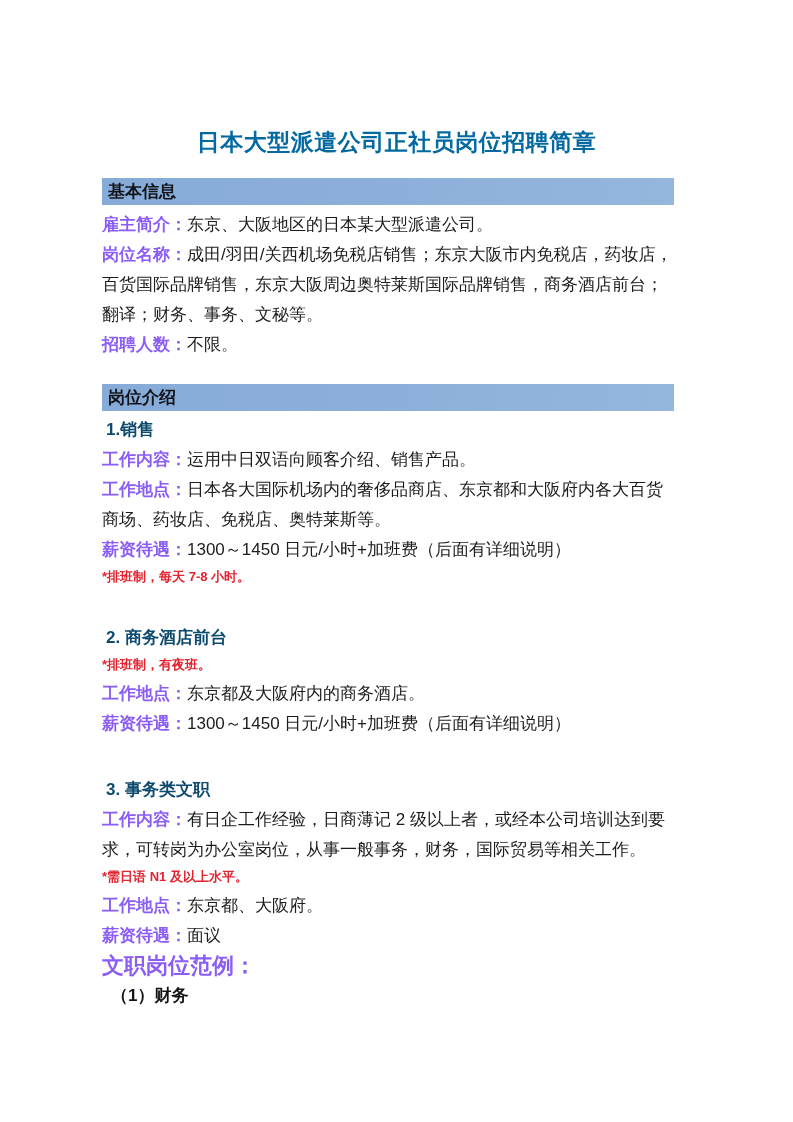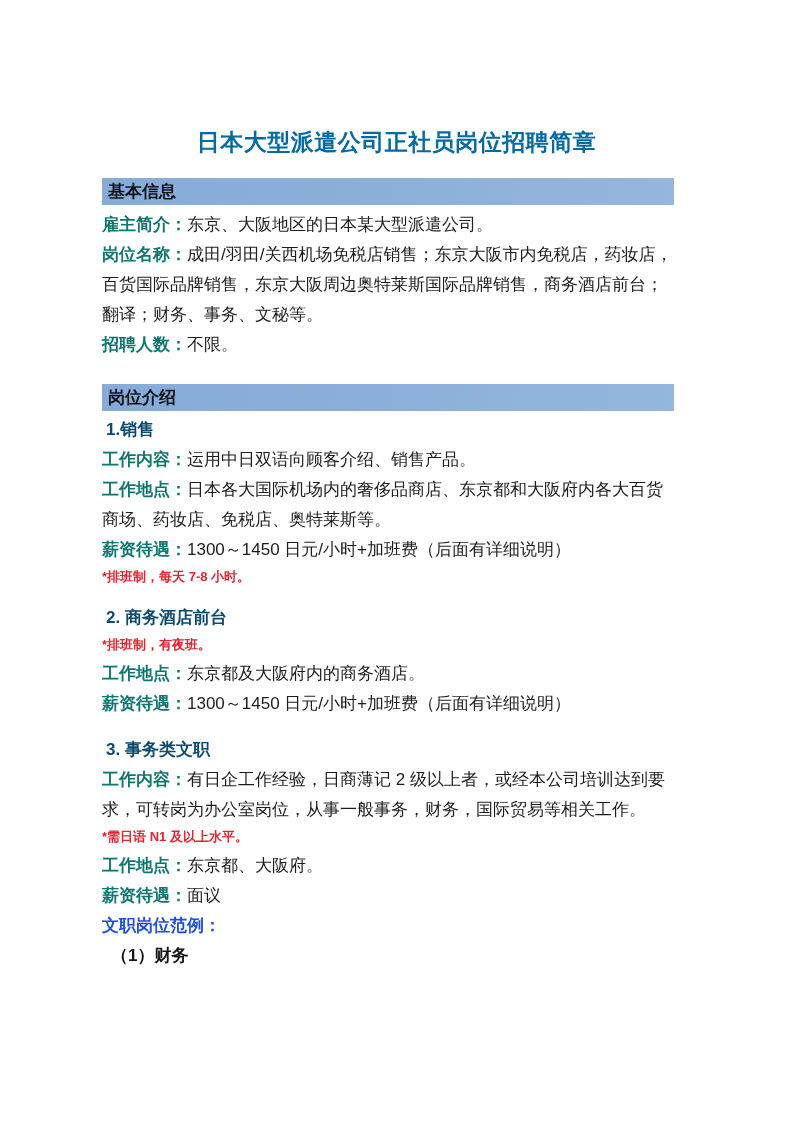--- a/index.html
+++ b/index.html
@@ -37,44 +37,44 @@
     color: #101418;
   }
   .section-bar.second { margin-top: 24px; }
   .fields { margin-top: 5px; }
   .field {
     margin: 0;
     font-size: 17px;
     line-height: 30px;
     color: #1c1c1c;
   }
-  .lbl { font-weight: bold; color: #0f766e; }
-  .job { margin-top: 16px; }
+  .lbl { font-weight: bold; color: #8b5cf6; }
+  .job { margin-top: 36px; }
   .job.first { margin-top: 4px; }
   .job-title {
     margin: 0;
     padding-left: 4px;
     font-size: 17px;
     font-weight: bold;
     line-height: 30px;
     color: #0c4a6e;
   }
   .note {
     margin: 2px 0 4px 0;
     font-size: 13px;
     font-weight: bold;
     line-height: 20px;
     color: #e02430;
   }
   .sub-heading {
     margin: 0;
-    font-size: 17px;
+    font-size: 22px;
     font-weight: bold;
     line-height: 30px;
-    color: #1d4ed8;
+    color: #8b5cf6;
   }
   .example-title {
     margin: 0;
     padding-left: 9px;
     font-size: 17px;
     font-weight: bold;
     line-height: 30px;
     color: #141414;
   }
 </style>

